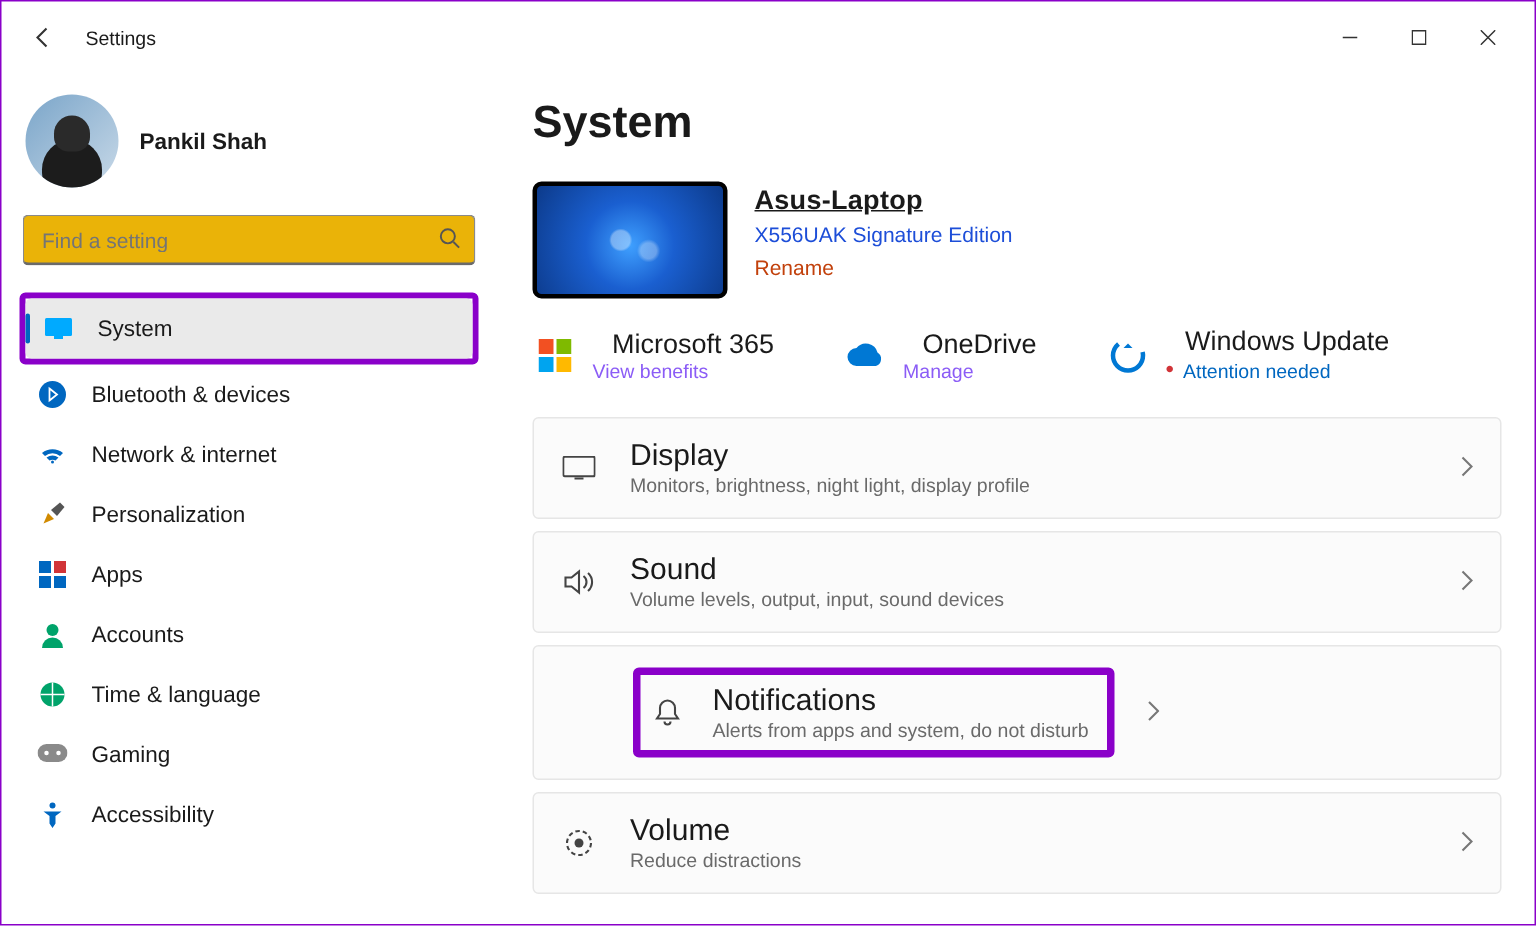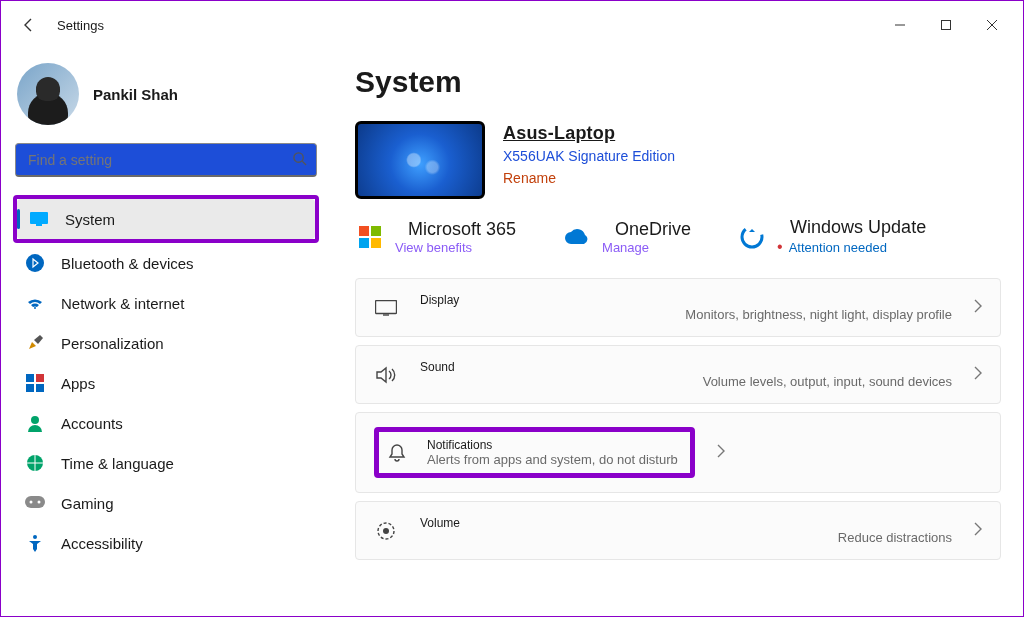--- a/index.html
+++ b/index.html
@@ -9,21 +9,21 @@
 .title-text { font-size: 13px; margin-left: 8px; }
 .win-controls { margin-left: auto; display: flex; }
 .win-ctrl { width: 46px; height: 32px; display: flex; align-items: center; justify-content: center; color: #444; cursor: pointer; }
 .app { display: flex; height: calc(100% - 48px); }
 .sidebar { width: 330px; padding: 8px 12px 0 12px; }
 .profile { display: flex; align-items: center; padding: 6px 4px 18px 4px; gap: 14px; }
 .avatar { width: 62px; height: 62px; border-radius: 50%; overflow: hidden; background: linear-gradient(135deg,#7aa5c9 0%,#c8d9e8 100%); position: relative; }
 .avatar::after { content:""; position:absolute; left:50%; top:22%; transform:translateX(-50%); width:24px; height:24px; background:#2a2a2a; border-radius:50% 50% 40% 40%; box-shadow: 0 24px 0 8px #1c1c1c; }
 .profile-name { font-size: 15px; font-weight: 600; }
 .search-wrap { position: relative; margin: 0 2px 18px 2px; }
-.search-input { width: 100%; height: 34px; padding: 0 44px 0 12px; border: 1px solid #8a8a8a; border-bottom: 2px solid #6a6a6a; border-radius: 4px; background: #1d4ed8; font-size: 14px; outline: none; }
+.search-input { width: 100%; height: 34px; padding: 0 44px 0 12px; border: 1px solid #8a8a8a; border-bottom: 2px solid #6a6a6a; border-radius: 4px; background: #eab308; font-size: 14px; outline: none; }
 .search-icon { position: absolute; right: 10px; top: 50%; transform: translateY(-50%); color: #555; }
 .nav { display: flex; flex-direction: column; }
 .nav-item { display: flex; align-items: center; gap: 16px; padding: 10px 12px; border-radius: 4px; cursor: pointer; font-size: 15px; position: relative; }
 .nav-item.active { background: #eaeaea; }
 .nav-item.active::before { content:""; position:absolute; left:0; top:10px; bottom:10px; width:3px; background:#0067c0; border-radius:2px; }
 .nav-icon { width: 20px; height: 20px; display: flex; align-items: center; justify-content: center; flex-shrink: 0; }
 .highlight-sys { border: 4px solid #8a00c9; border-radius: 4px; padding: 0 !important; }
 .highlight-sys .nav-item { margin:0; }
 .main { flex: 1; padding: 16px 22px 0 24px; overflow-y: auto; }
 .page-title { font-size: 30px; font-weight: 600; margin-bottom: 22px; }
@@ -39,24 +39,24 @@
 .svc-icon { width: 26px; height: 26px; display:flex; align-items:center; justify-content:center; }
 .svc-text { display: flex; flex-direction: column; }
 .svc-title { font-size: 18px; font-weight: 400; padding-left: 13px; }
 .svc-sub { font-size: 13px; color: #8b5cf6; }
 .svc-sub.attn { color: #0067c0; display:flex; align-items:center; gap:6px; }
 .svc-sub.attn::before { content:"•"; color:#d13438; font-size:16px; }
 .cards { display: flex; flex-direction: column; gap: 8px; }
 .card { border: 1px solid #e6e6e6; border-radius: 4px; background: #fbfbfb; padding: 14px 18px; display: flex; align-items: center; gap: 22px; cursor: pointer; }
 .card-icon { width: 24px; height: 24px; display:flex; align-items:center; justify-content:center; color:#444; flex-shrink:0; }
 .card-body { display: flex; flex-direction: column; flex: 1; }
-.card-title { font-size: 12px; }
-.card-sub { font-size: 13px; color: #6a6a6a; text-align: right; }
+.card-title { font-size: 20px; }
+.card-sub { font-size: 13px; color: #6a6a6a; }
 .chev { color: #6a6a6a; }
-.notif-hl { border: 5px solid #8a00c9; border-radius: 4px; padding: 6px 12px 6px 6px; display:flex; align-items:center; gap:18px; }
+.notif-hl { border: 5px solid #8a00c9; border-radius: 4px; padding: 6px 12px 6px 6px; display:flex; align-items:center; gap:18px;margin-left:48px; }
 
 .i-system rect{fill:#00aaff;} .i-bt{fill:#0067c0;} .i-net{fill:#0067c0;} .i-apps rect{fill:#0067c0;} .i-apps rect:nth-child(2){fill:#d13438;} .i-acct circle{fill:#00a36a;} .i-tl circle{fill:#00a36a;} .i-access{fill:#0067c0;}
 </style>
 </head>
 <body>
 
 <div class="titlebar">
   <div class="back-btn">
     <svg width="16" height="16" viewBox="0 0 16 16">
         <path d="M10 2 4 8l6 6" fill="none" stroke="#333" stroke-width="1.4"></path>

